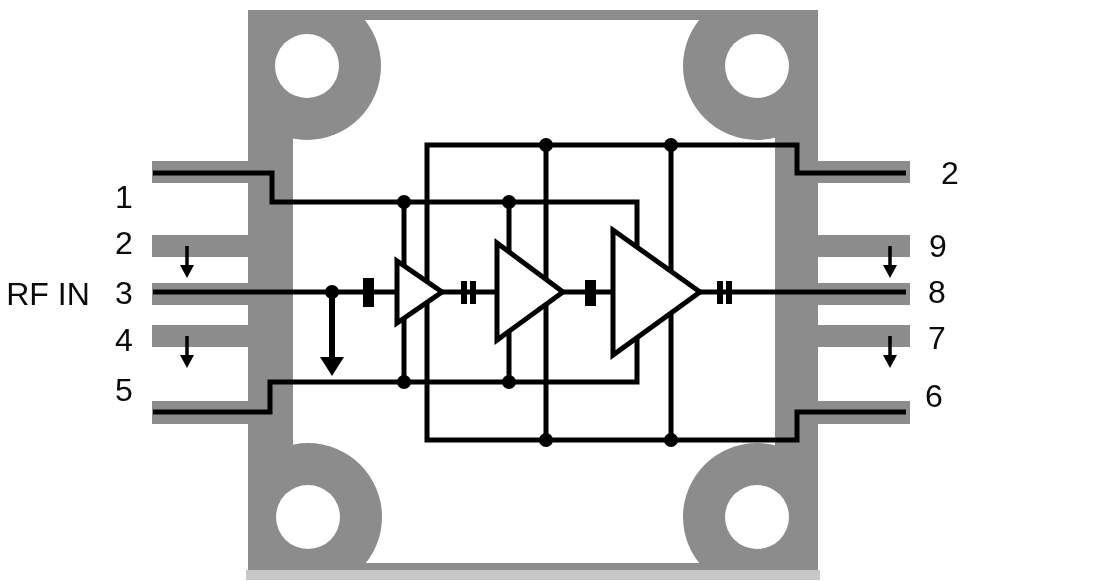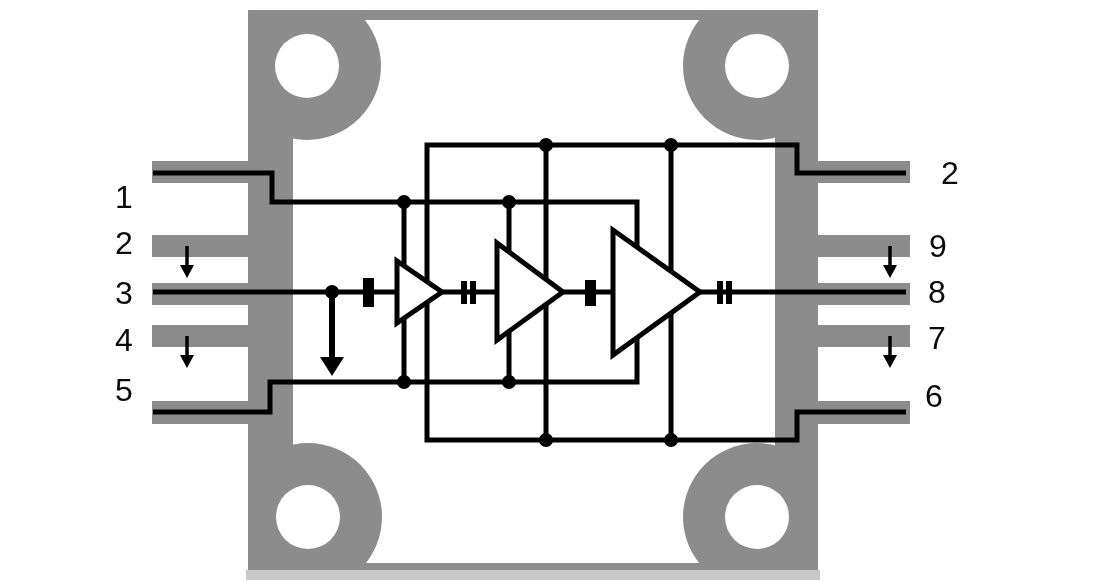--- a/index.html
+++ b/index.html
@@ -132,14 +132,15 @@
   <div class="lbl" style="left:124px;top:293px;">3</div>
   <div class="lbl" style="left:124px;top:340px;">4</div>
   <div class="lbl" style="left:124px;top:390px;">5</div>
 
   <div class="lbl" style="left:950px;top:173px;">2</div>
   <div class="lbl" style="left:938px;top:246px;">9</div>
   <div class="lbl" style="left:937px;top:292px;">8</div>
   <div class="lbl" style="left:937px;top:338px;">7</div>
   <div class="lbl" style="left:934px;top:396px;">6</div>
 
+  <div class="lbl" style="left:48px;top:294px;">RF IN</div>
 
 </div>
 
 </body></html>

